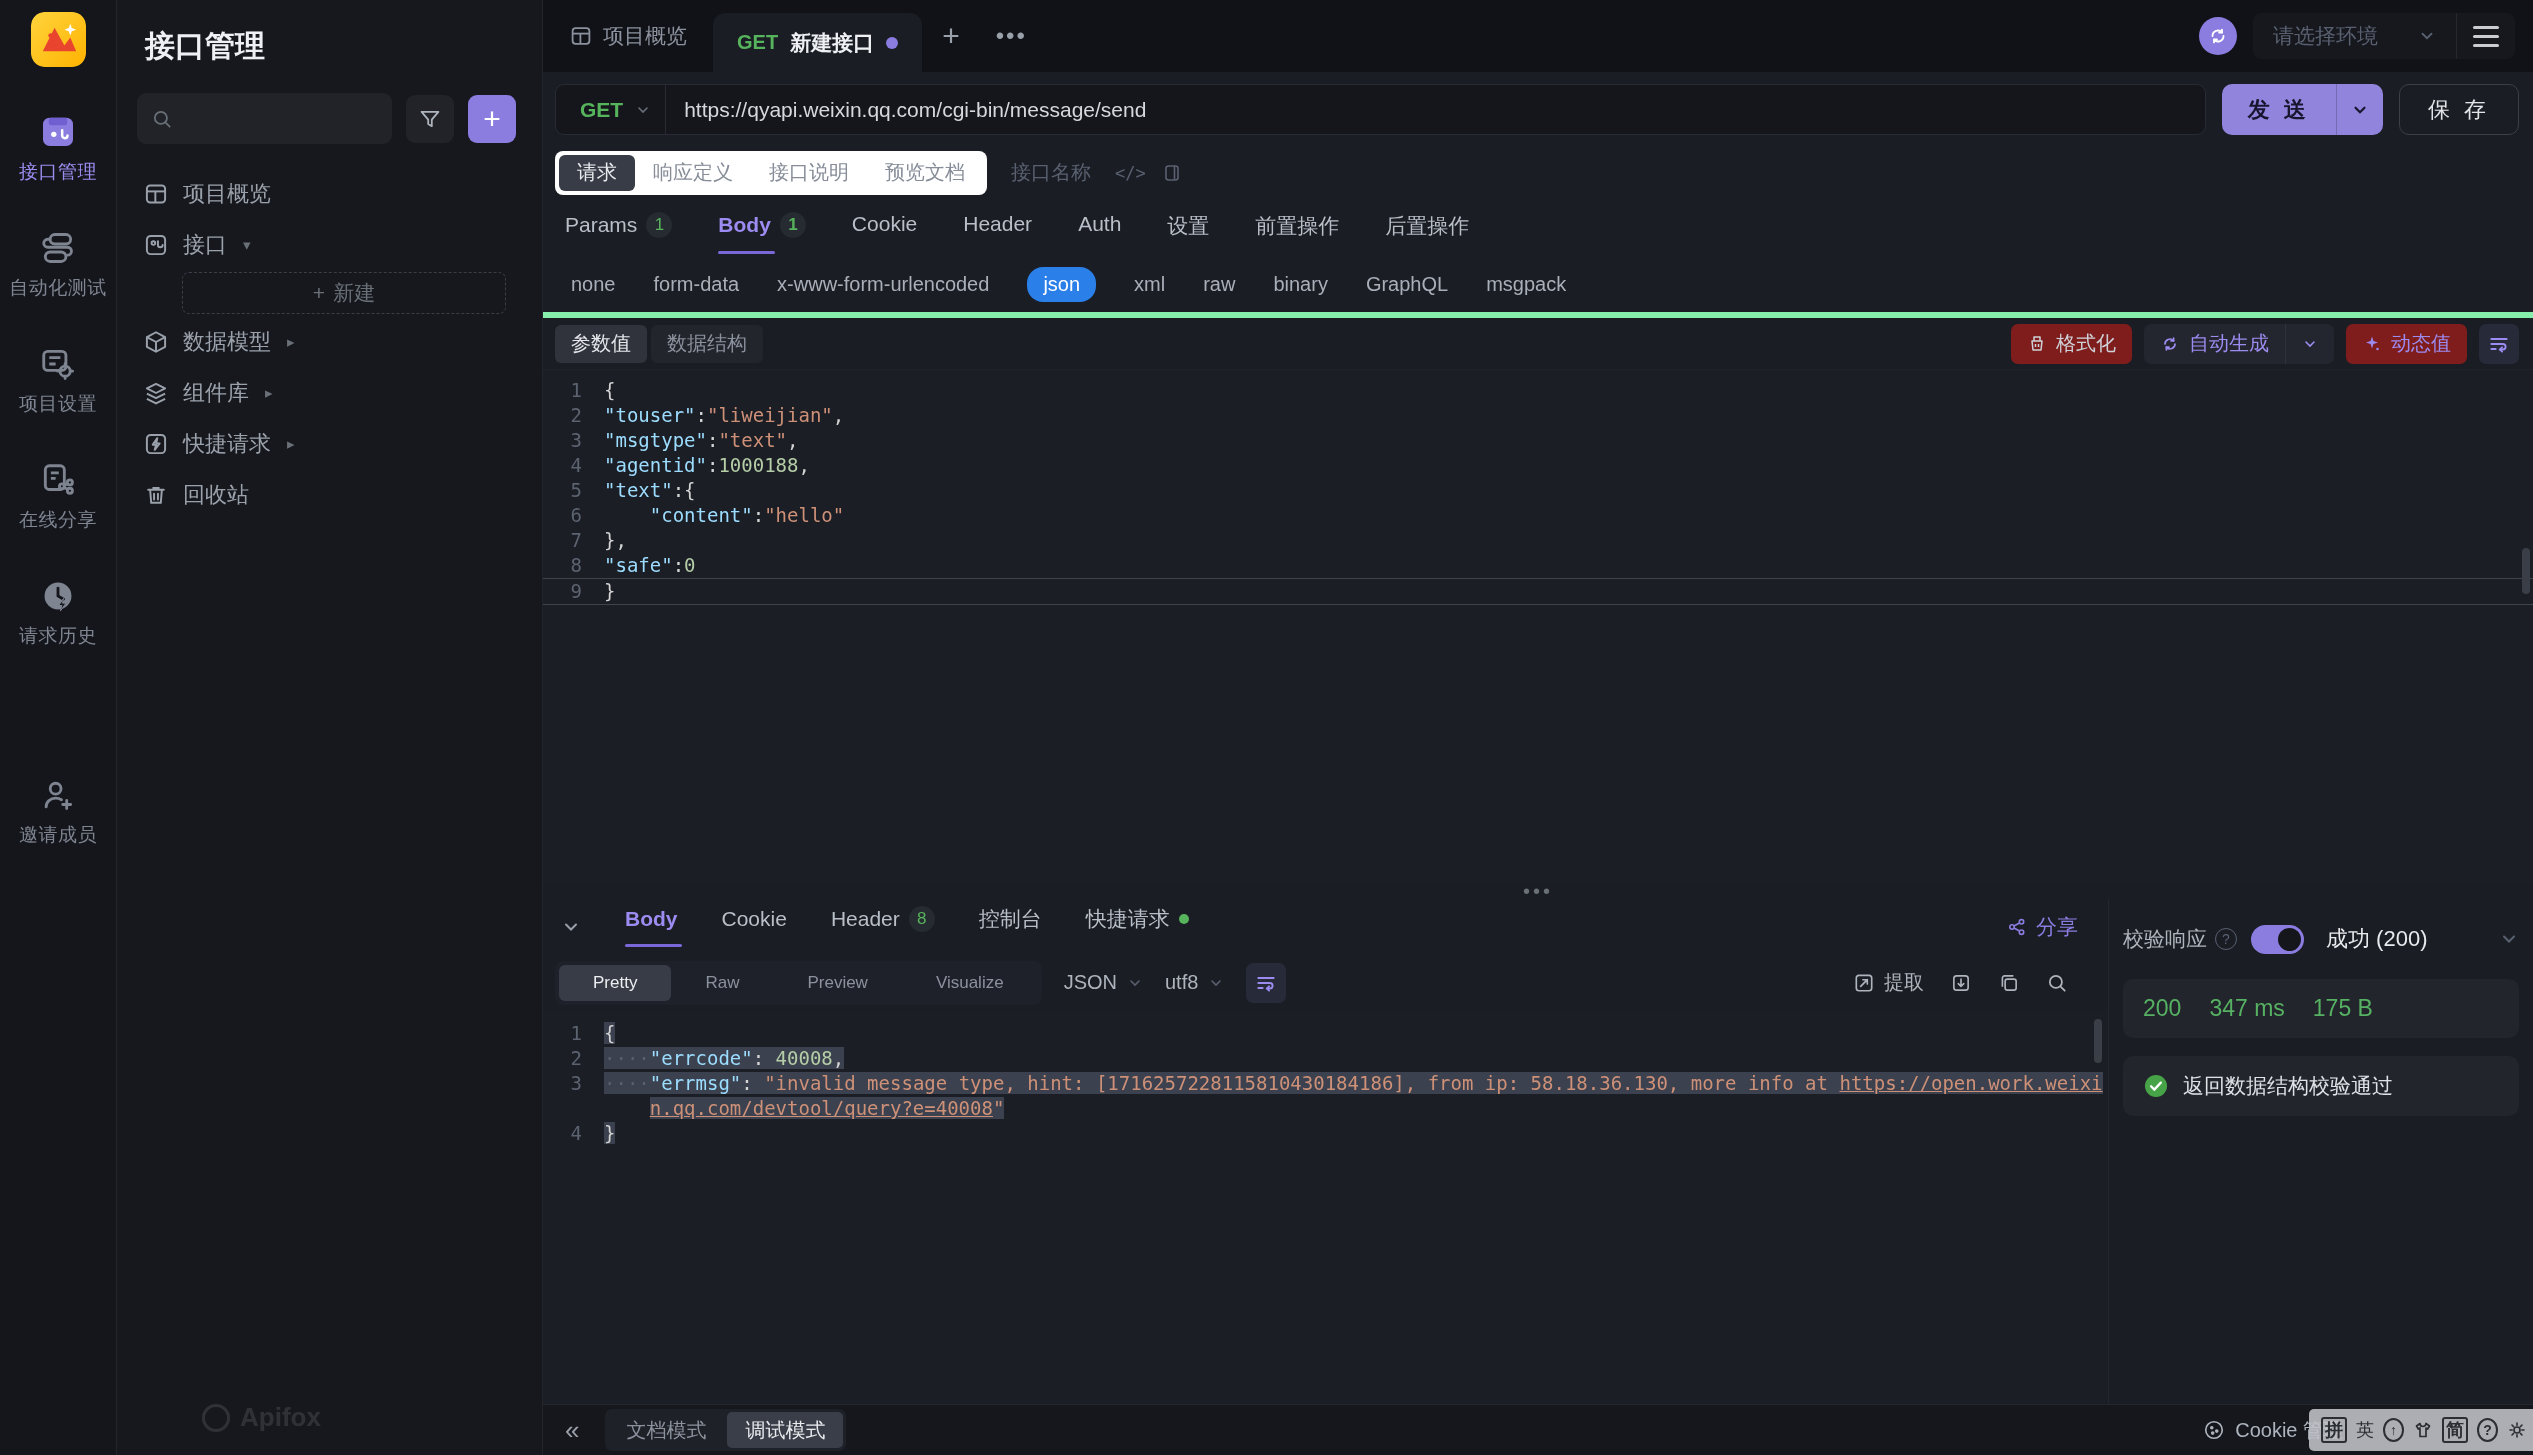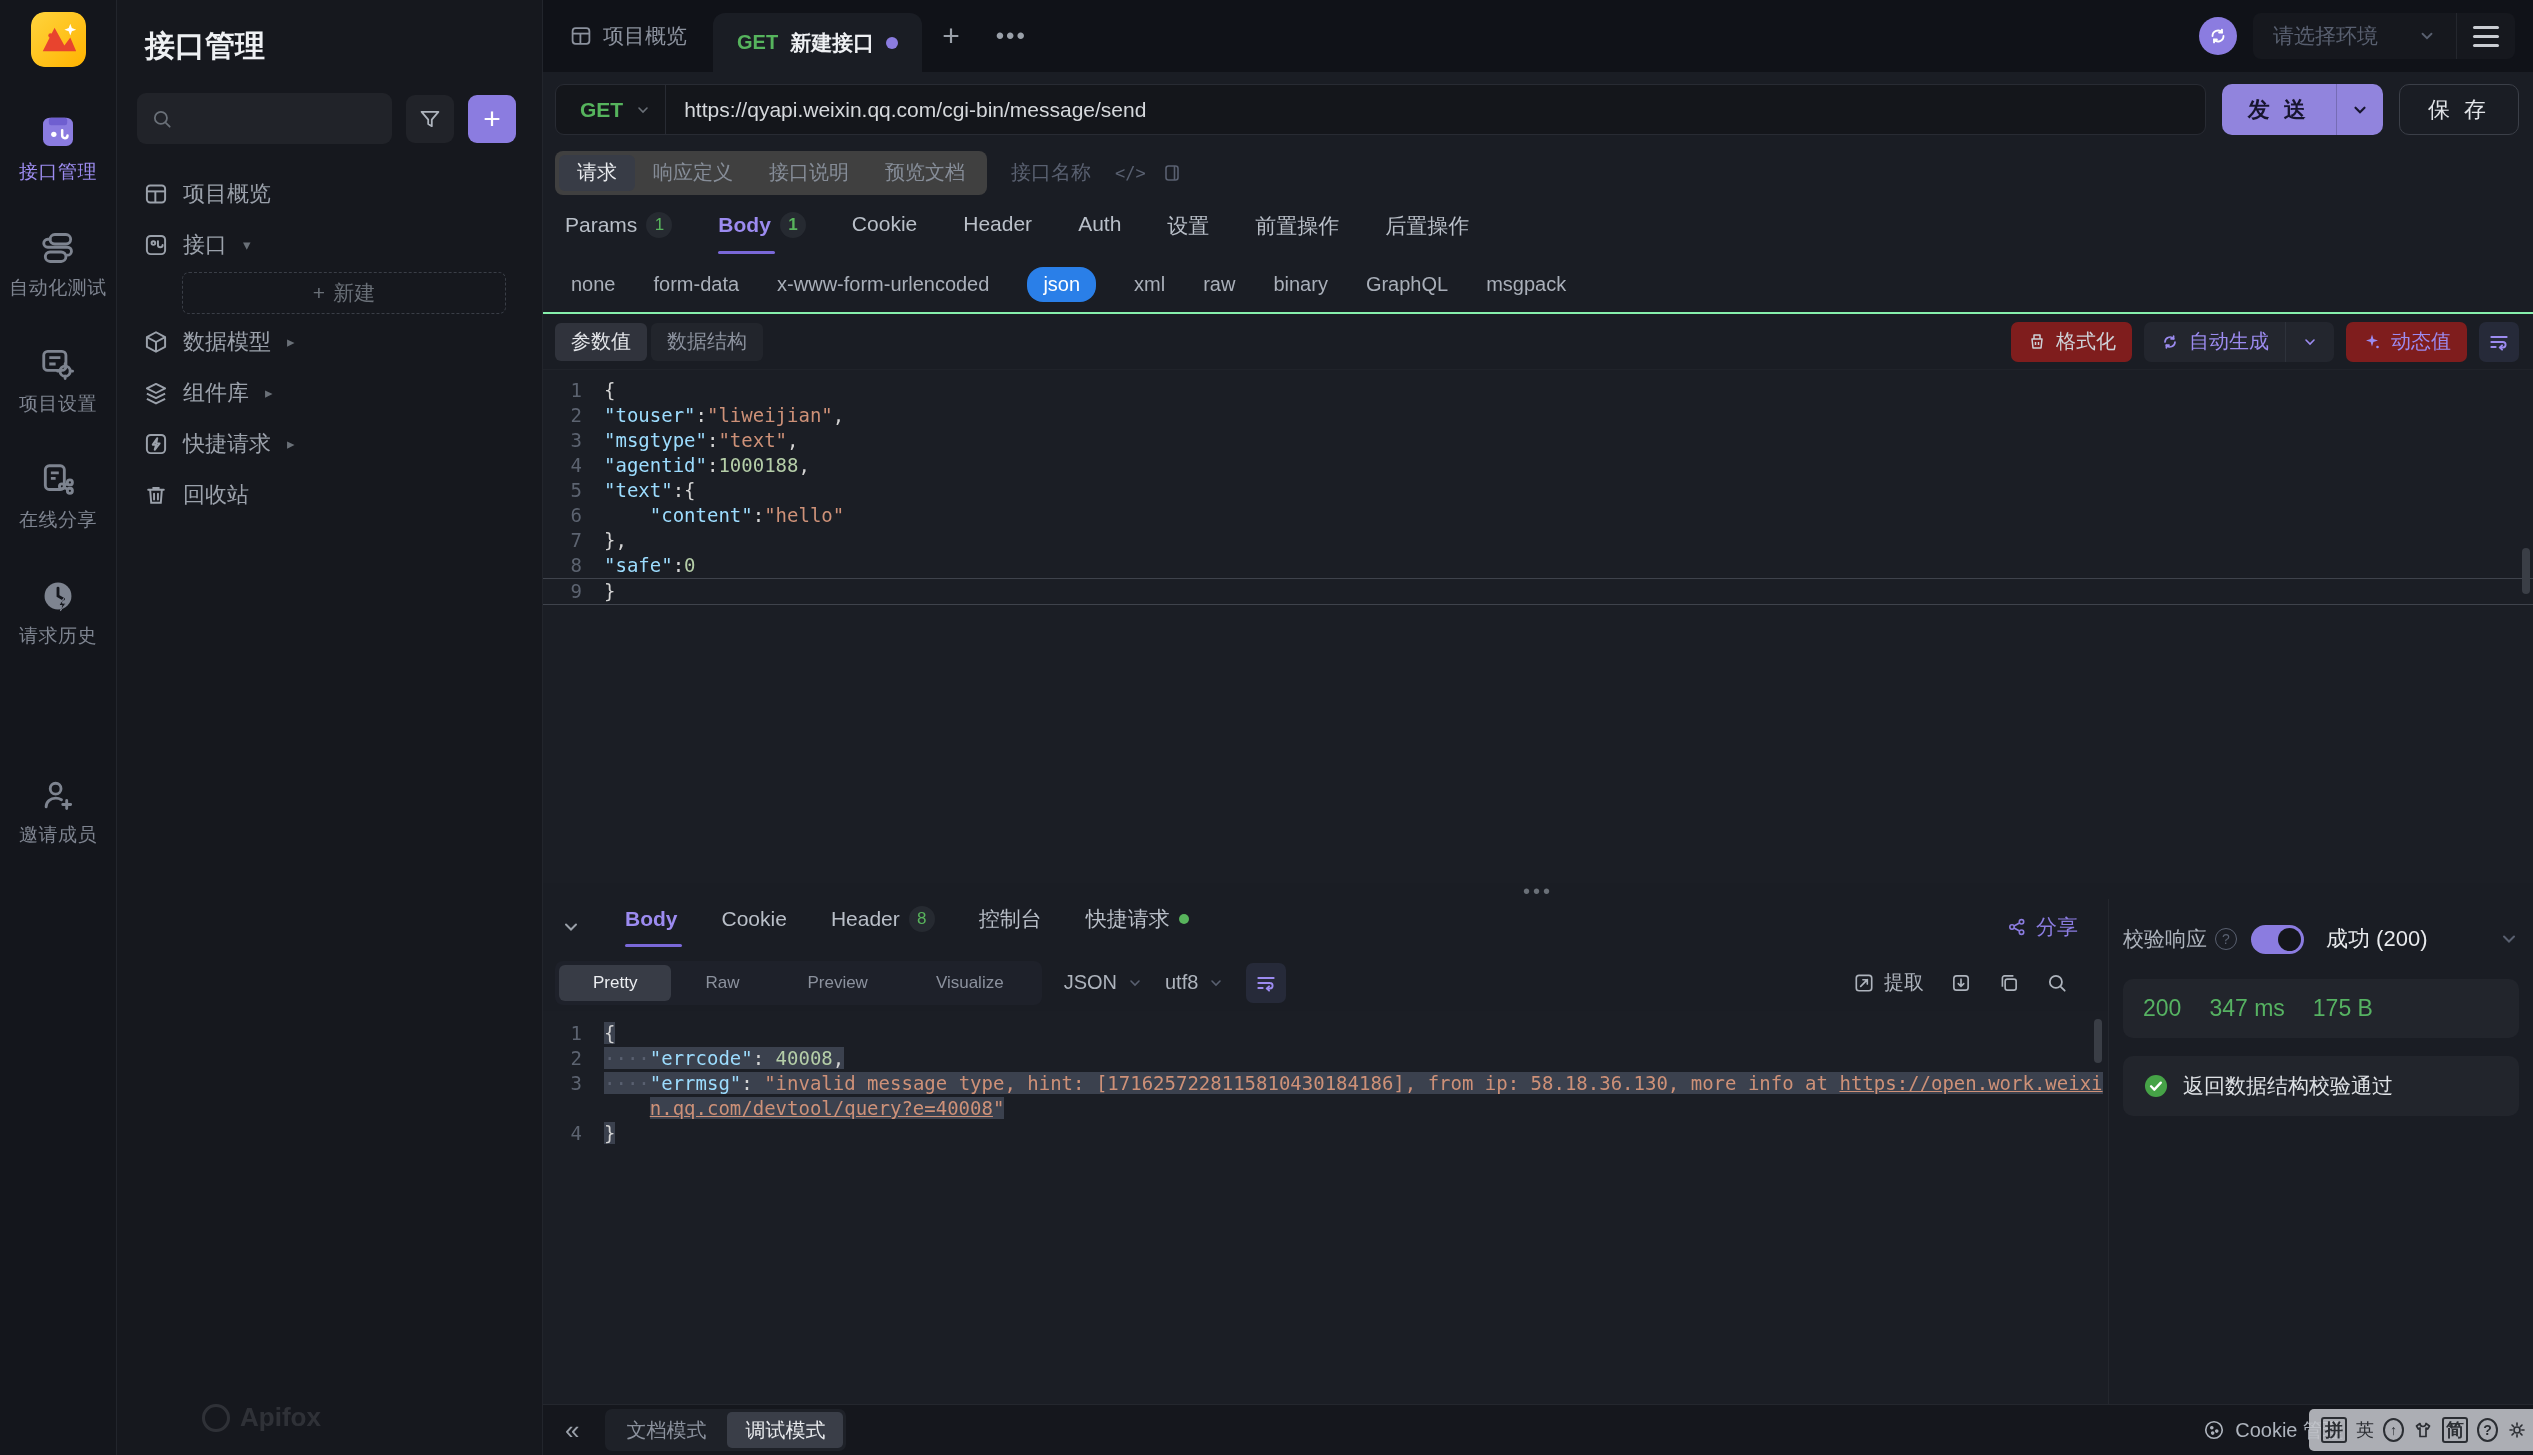--- a/index.html
+++ b/index.html
@@ -62,40 +62,40 @@
   .url-div { width:1px; height:51px; background:#282b33; }
   .urlbox input { flex:1; background:transparent; border:none; outline:none; color:#d5d8dc; font-size:21px; padding:0 18px; font-family:"Liberation Sans",sans-serif; }
   .send-btn { height:51px; background:#9184dd; border:none; border-radius:10px; display:flex; align-items:center; cursor:pointer; color:#17152e; }
   .send-label { font-size:22px; font-weight:bold; padding:0 26px; letter-spacing:4px; }
   .send-divider { width:1px; height:51px; background:rgba(0,0,0,0.18); }
   .send-caret { padding:0 14px; display:flex; }
   .save-btn { height:51px; padding:0 28px; background:transparent; border:1px solid #3b3f48; border-radius:10px; color:#e2e4e8; font-size:22px; letter-spacing:4px; cursor:pointer; }
 
   
   .docrow { height:51px; display:flex; align-items:center; padding-left:12px; gap:24px; flex-shrink:0; }
-  .doc-group { display:flex; align-items:center; background:#404040; border-radius:8px; padding:4px; height:44px; }
+  .doc-group { display:flex; align-items:center; background:#ffffff; border-radius:8px; padding:4px; height:44px; }
   .doc-tab { padding:0 18px; height:36px; display:flex; align-items:center; color:#868d98; font-size:20px; border-radius:6px; cursor:pointer; }
   .doc-tab.active { background:#383c46; color:#e8eaed; }
   .api-name { color:#596070; font-size:20px; cursor:text; }
   .doc-icons { display:flex; align-items:center; gap:16px; color:#596070; }
 
   
   .reqtabs { height:59px; display:flex; align-items:flex-start; padding:14px 0 0 22px; gap:46px; flex-shrink:0; }
   .rtab { position:relative; display:flex; align-items:center; gap:9px; color:#b9bfc8; font-size:21px; cursor:pointer; padding-bottom:16px; }
   .rtab.active { color:#9c8bf0; font-weight:bold; }
   .rtab.active::after { content:""; position:absolute; left:0; bottom:0; width:57px; height:3px; border-radius:2px; background:#7a68d8; }
   .badge { min-width:26px; height:26px; border-radius:13px; background:#262a31; color:#58b45c; font-size:17px; display:flex; align-items:center; justify-content:center; padding:0 6px; }
 
   
   .bodytypes { height:55px; display:flex; align-items:center; gap:38px; padding-left:28px; flex-shrink:0; }
   .btype { color:#a9afb9; font-size:20px; cursor:pointer; }
   .btype.selected { background:#2a7fe8; color:#ffffff; border-radius:16px; padding:6px 16px; }
 
   
-  .valrow { height:57px; display:flex; align-items:center; padding:0 14px 0 12px; flex-shrink:0; border-top:2px solid #86efac; }
+  .valrow { height:57px; display:flex; align-items:center; padding:0 14px 0 12px; flex-shrink:0; border-top:6px solid #86efac; }
   .seg { display:flex; gap:4px; }
   .seg-btn { height:38px; padding:0 16px; display:flex; align-items:center; border-radius:6px; font-size:20px; cursor:pointer; background:#22252c; color:#8b919d; }
   .seg-btn.active { background:#30333c; color:#e4e6ea; }
   .val-tools { margin-left:auto; display:flex; align-items:center; gap:12px; }
   .tool-btn { height:40px; background:#7f1d1d; border-radius:7px; display:flex; align-items:center; gap:9px; padding:0 16px; font-size:20px; color:#ced2d8; cursor:pointer; }
   .tool-btn.purple { color:#9c8bf0; }
   .tool-split { display:flex; align-items:center; background:#23262e; border-radius:7px; height:40px; }
   .tool-split .part { display:flex; align-items:center; gap:9px; padding:0 16px; font-size:20px; color:#9c8bf0; cursor:pointer; height:40px; }
   .tool-split .divider { width:1px; height:40px; background:#2e323b; }
   .tool-ic { width:40px; height:40px; background:#262a39; border-radius:7px; display:flex; align-items:center; justify-content:center; color:#9c8bf0; cursor:pointer; }

